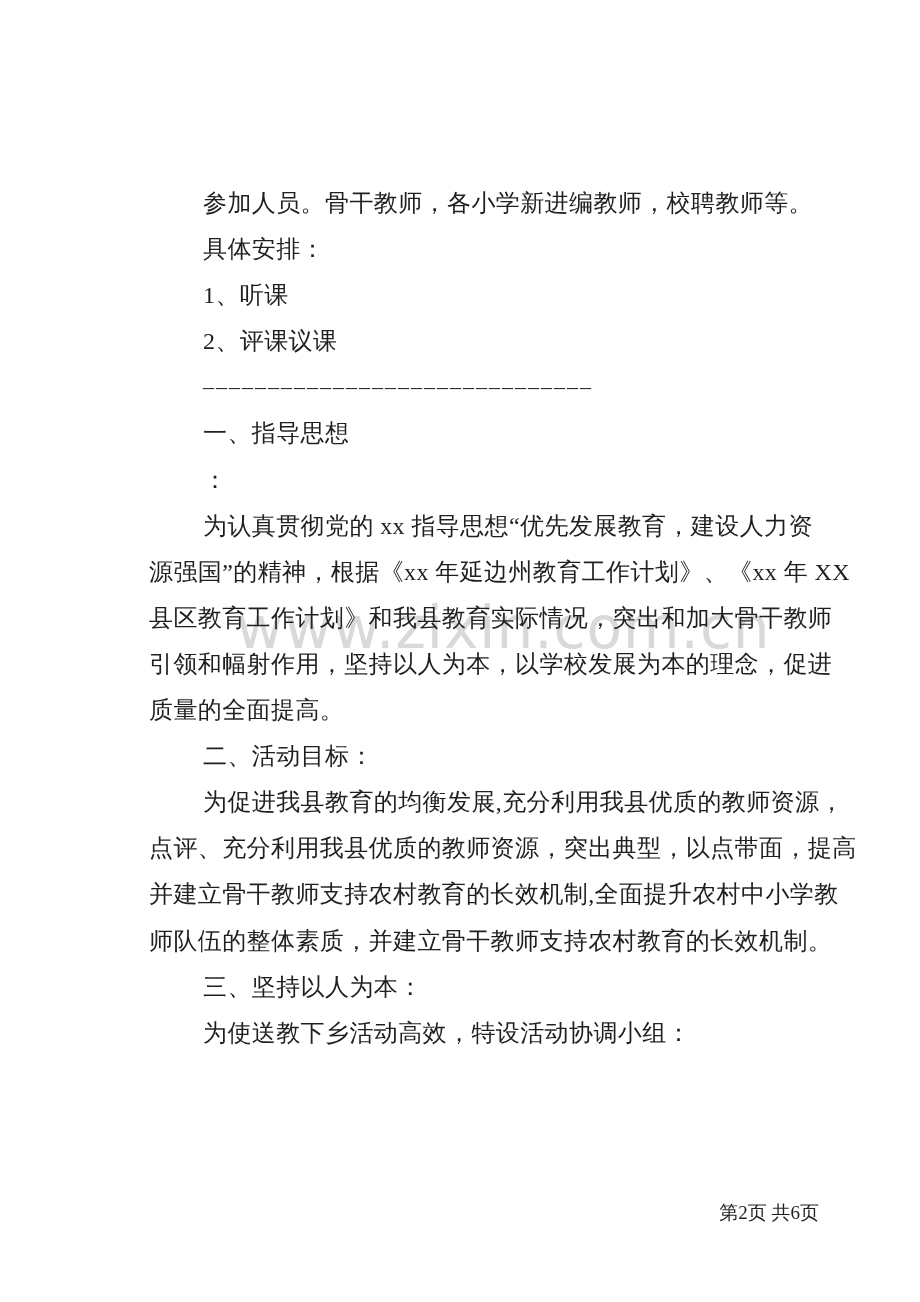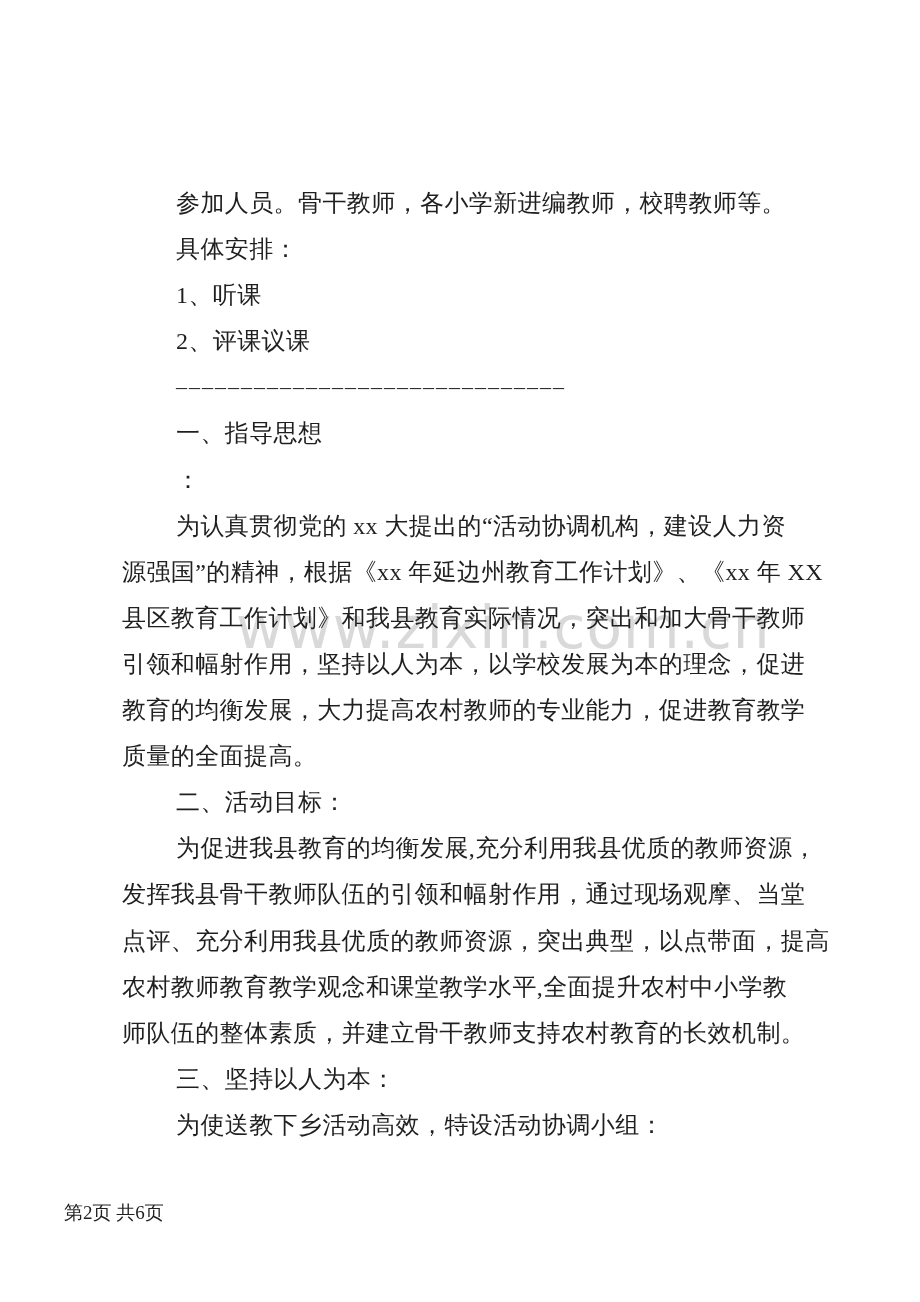--- a/index.html
+++ b/index.html
@@ -45,35 +45,36 @@
     width: 690px;
     z-index: 2;
   }
   .line {
     height: 46.1px;
     line-height: 46.1px;
     font-size: 24px;
     color: var(--text-color);
     white-space: nowrap;
     letter-spacing: 0.4px;
+    margin-left: 27px;
   }
   .line.indent {
     padding-left: 54px;
   }
   .line.divider {
     font-size: 22px;
     letter-spacing: 2px;
     color: var(--text-color);
   }
   .footer {
     position: absolute;
-    left: 16px;
+    left: 7px;
     top: 1200px;
     width: 812px;
-    text-align: left;
+    text-align: right;
     text-indent: 48px;
     font-size: 19px;
     line-height: 26px;
     color: var(--text-color);
     z-index: 2;
   }
 </style>
 </head>
 <body>
 
@@ -81,30 +82,28 @@
   <div class="watermark">www.zixin.com.cn</div>
 
   <div class="content" id="doc-lines">
       <div class="line indent">参加人员。骨干教师，各小学新进编教师，校聘教师等。</div>
       <div class="line indent">具体安排：</div>
       <div class="line indent">1、听课</div>
       <div class="line indent">2、评课议课</div>
       <div class="line indent divider">––––––––––––––––––––––––––––––</div>
       <div class="line indent">一、指导思想</div>
       <div class="line indent">：</div>
-      <div class="line indent">为认真贯彻党的 xx 大提出的“活动协调机构，建设人力资</div>
+      <div class="line indent">为认真贯彻党的 xx 指导思想“优先发展教育，建设人力资</div>
       <div class="line">源强国”的精神，根据《xx 年延边州教育工作计划》、《xx 年 XX</div>
       <div class="line">县区教育工作计划》和我县教育实际情况，突出和加大骨干教师</div>
       <div class="line">引领和幅射作用，坚持以人为本，以学校发展为本的理念，促进</div>
-      <div class="line">教育的均衡发展，大力提高农村教师的专业能力，促进教育教学</div>
       <div class="line">质量的全面提高。</div>
       <div class="line indent">二、活动目标：</div>
       <div class="line indent">为促进我县教育的均衡发展,充分利用我县优质的教师资源，</div>
-      <div class="line">发挥我县骨干教师队伍的引领和幅射作用，通过现场观摩、当堂</div>
       <div class="line">点评、充分利用我县优质的教师资源，突出典型，以点带面，提高</div>
-      <div class="line">农村教师教育教学观念和课堂教学水平,全面提升农村中小学教</div>
+      <div class="line">并建立骨干教师支持农村教育的长效机制,全面提升农村中小学教</div>
       <div class="line">师队伍的整体素质，并建立骨干教师支持农村教育的长效机制。</div>
       <div class="line indent">三、坚持以人为本：</div>
       <div class="line indent">为使送教下乡活动高效，特设活动协调小组：</div>
     </div>
 
   <div class="footer">第2页 共6页</div>
 </div>
 
 </body></html>

